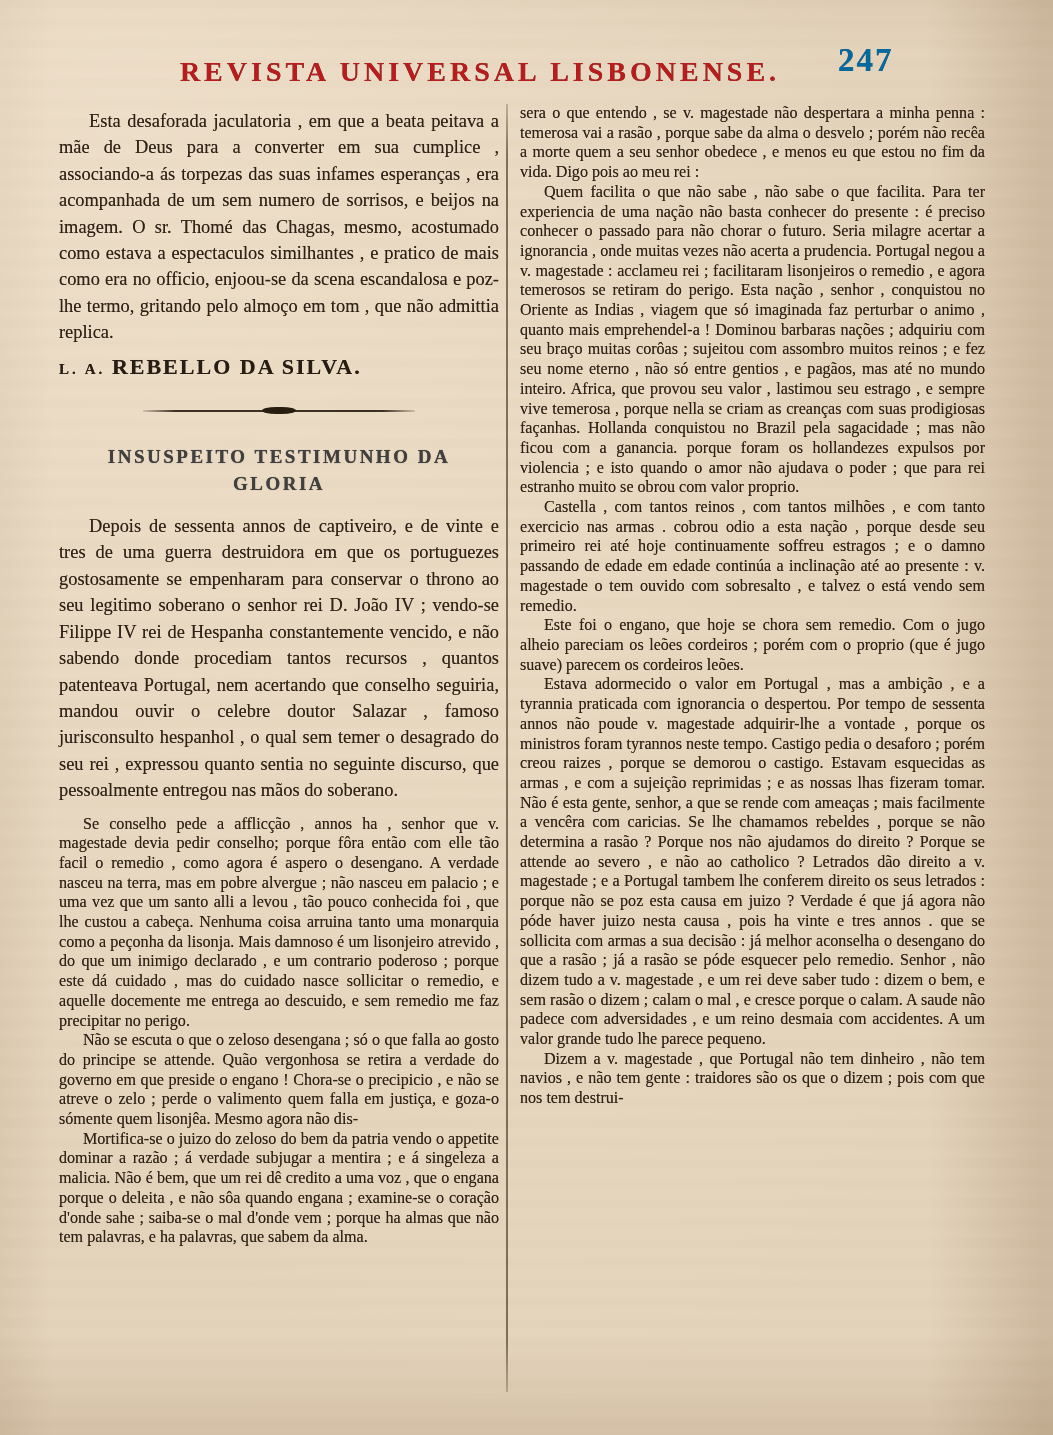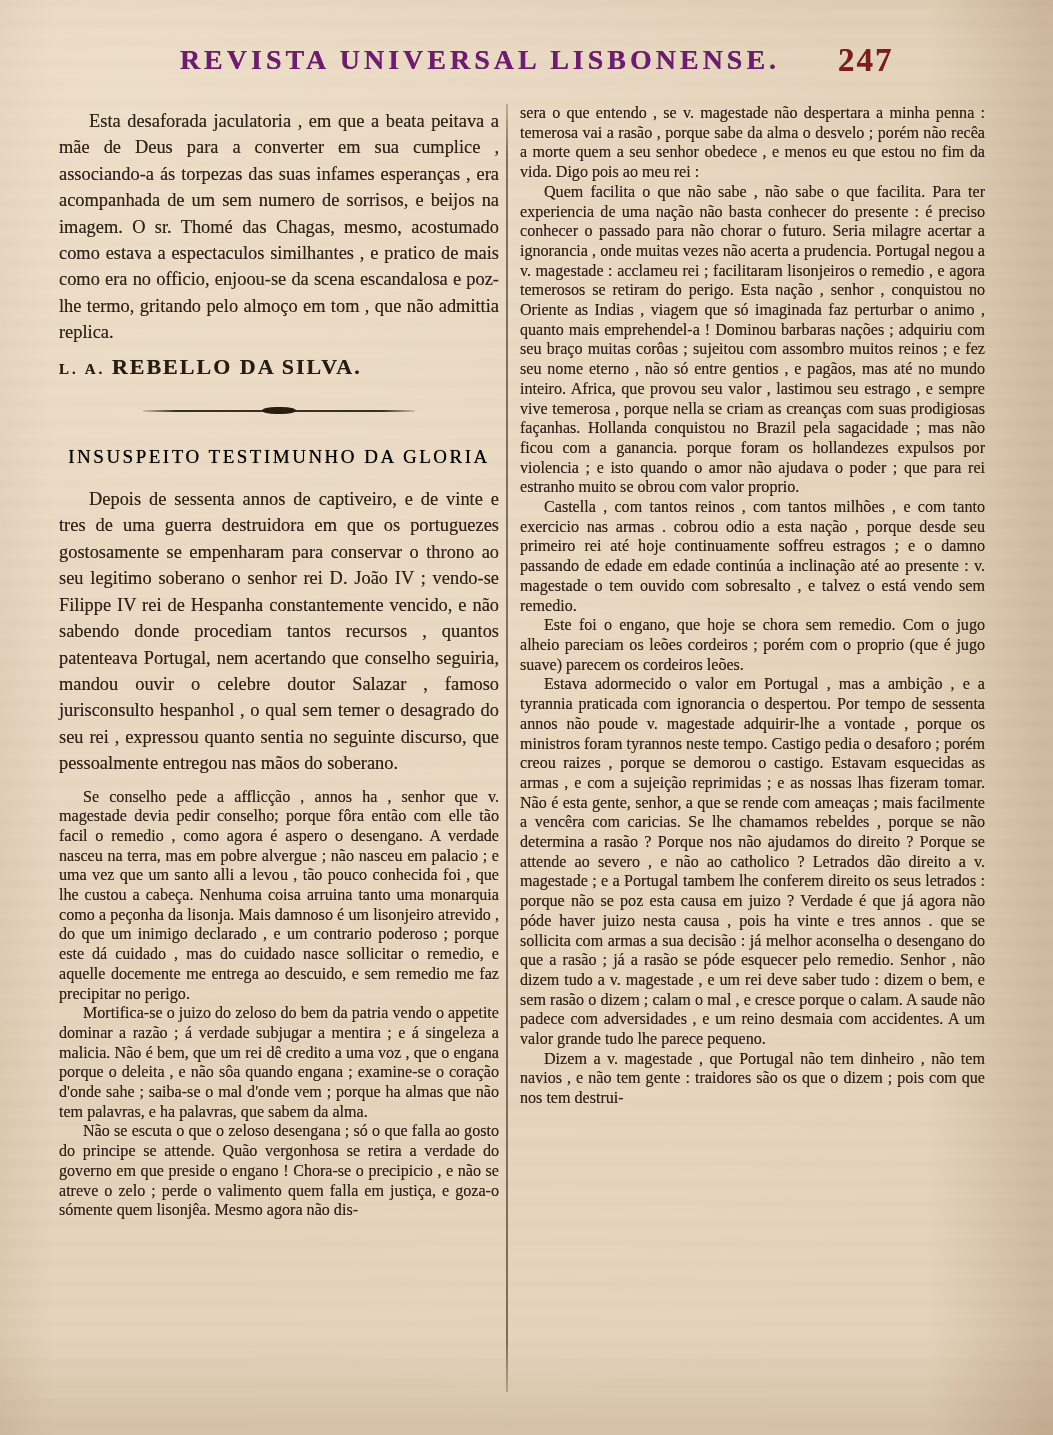--- a/index.html
+++ b/index.html
@@ -17,28 +17,28 @@
   
   .bleed{
     position:absolute;left:0;top:0;right:0;bottom:0;pointer-events:none;
     background-image:
       repeating-linear-gradient(180deg, rgba(110,85,55,0.045) 0px, rgba(110,85,55,0.045) 7px, rgba(110,85,55,0) 7px, rgba(110,85,55,0) 20px);
     opacity:.5;
     filter:blur(2px);
   }
 
   .page-header-title{
-    position:absolute;left:57px;top:44px;width:846px;
+    position:absolute;left:57px;top:56px;width:846px;
     text-align:center;font-weight:bold;font-size:28px;letter-spacing:4px;
-    color:#701a75;text-shadow:0 0 .6px rgba(39,29,18,.75);
+    color:#b91c1c;text-shadow:0 0 .6px rgba(39,29,18,.75);
     white-space:nowrap;
   }
   .page-number{
     position:absolute;left:838px;top:42px;font-size:33px;font-weight:bold;
-    color:#7f1d1d;letter-spacing:2px;text-shadow:0 0 .6px rgba(39,29,18,.7);
+    color:#0369a1;letter-spacing:2px;text-shadow:0 0 .6px rgba(39,29,18,.7);
   }
 
   .column-divider{
     position:absolute;left:506px;top:104px;width:2px;height:1288px;
     background:linear-gradient(180deg, rgba(62,46,28,.25), rgba(62,46,28,.62) 4%, rgba(62,46,28,.62) 96%, rgba(62,46,28,.25));
   }
 
   .col{position:absolute;text-align:justify;}
   .col p{margin:0;text-indent:30px;text-shadow:0 0 .5px rgba(46,33,21,.55);}
   .col-left{left:59px;top:108px;width:440px;}
@@ -68,21 +68,21 @@
   .section-divider .rule{
     position:absolute;left:0;right:0;top:4px;height:1.6px;
     background:linear-gradient(90deg, rgba(40,29,17,.15), rgba(40,29,17,.9) 12%, rgba(40,29,17,.9) 88%, rgba(40,29,17,.15));
   }
   .section-divider .diamond{
     position:absolute;left:50%;top:50%;width:34px;height:7px;margin:-3.5px 0 0 -17px;
     background:#281d11;border-radius:50%/60%;
   }
 
   .section-heading{
-    text-align:center;font-weight:normal;color:#000000;
+    text-align:center;font-weight:bold;color:#404040;
     text-shadow:0 0 .7px rgba(39,29,18,.8);
     font-size:19px;letter-spacing:2.5px;line-height:27px;text-indent:0;
   }
   .section-heading .h-line{display:block;}
 
   .gap-after-heading{height:16px;}
   .gap-small{height:10px;}
 </style>
 </head>
 <body>
@@ -112,22 +112,22 @@
     <span class="h-line">INSUSPEITO TESTIMUNHO DA GLORIA</span>
   </div>
   <div class="gap-after-heading"></div>
 
   <div class="txt-normal">
     <p>Depois de sessenta annos de captiveiro, e de vinte e tres de uma guerra destruidora em que os portuguezes gostosamente se empenharam para conservar o throno ao seu legitimo soberano o senhor rei D. João IV ; vendo-se Filippe IV rei de Hespanha constantemente vencido, e não sabendo donde procediam tantos recursos , quantos patenteava Portugal, nem acertando que conselho seguiria, mandou ouvir o celebre doutor Salazar , famoso jurisconsulto hespanhol , o qual sem temer o desagrado do seu rei , expressou quanto sentia no seguinte discurso, que pessoalmente entregou nas mãos do soberano.</p>
   </div>
   <div class="gap-small"></div>
   <div class="txt-small">
     <p>Se conselho pede a afflicção , annos ha , senhor que v. magestade devia pedir conselho; porque fôra então com elle tão facil o remedio , como agora é aspero o desengano. A verdade nasceu na terra, mas em pobre alvergue ; não nasceu em palacio ; e uma vez que um santo alli a levou , tão pouco conhecida foi , que lhe custou a cabeça. Nenhuma coisa arruina tanto uma monarquia como a peçonha da lisonja. Mais damnoso é um lisonjeiro atrevido , do que um inimigo declarado , e um contrario poderoso ; porque este dá cuidado , mas do cuidado nasce sollicitar o remedio, e aquelle docemente me entrega ao descuido, e sem remedio me faz precipitar no perigo.</p>
+    <p>Não se escuta o que o zeloso desengana ; só o que falla ao gosto do principe se attende. Quão vergonhosa se retira a verdade do governo em que preside o engano ! Chora-se o precipicio , e não se atreve o zelo ; perde o valimento quem falla em justiça, e goza-o sómente quem lisonjêa. Mesmo agora não dis-</p>
     <p>Mortifica-se o juizo do zeloso do bem da patria vendo o appetite dominar a razão ; á verdade subjugar a mentira ; e á singeleza a malicia. Não é bem, que um rei dê credito a uma voz , que o engana porque o deleita , e não sôa quando engana ; examine-se o coração d'onde sahe ; saiba-se o mal d'onde vem ; porque ha almas que não tem palavras, e ha palavras, que sabem da alma.</p>
-    <p>Não se escuta o que o zeloso desengana ; só o que falla ao gosto do principe se attende. Quão vergonhosa se retira a verdade do governo em que preside o engano ! Chora-se o precipicio , e não se atreve o zelo ; perde o valimento quem falla em justiça, e goza-o sómente quem lisonjêa. Mesmo agora não dis-</p>
   </div>
 </div>
 
 <div class="col col-right txt-small">
   <p class="no-indent">sera o que entendo , se v. magestade não despertara a minha penna : temerosa vai a rasão , porque sabe da alma o desvelo ; porém não recêa a morte quem a seu senhor obedece , e menos eu que estou no fim da vida. Digo pois ao meu rei :</p>
   <p>Quem facilita o que não sabe , não sabe o que facilita. Para ter experiencia de uma nação não basta conhecer do presente : é preciso conhecer o passado para não chorar o futuro. Seria milagre acertar a ignorancia , onde muitas vezes não acerta a prudencia. Portugal negou a v. magestade : acclameu rei ; facilitaram lisonjeiros o remedio , e agora temerosos se retiram do perigo. Esta nação , senhor , conquistou no Oriente as Indias , viagem que só imaginada faz perturbar o animo , quanto mais emprehendel-a ! Dominou barbaras nações ; adquiriu com seu braço muitas corôas ; sujeitou com assombro muitos reinos ; e fez seu nome eterno , não só entre gentios , e pagãos, mas até no mundo inteiro. Africa, que provou seu valor , lastimou seu estrago , e sempre vive temerosa , porque nella se criam as creanças com suas prodigiosas façanhas. Hollanda conquistou no Brazil pela sagacidade ; mas não ficou com a ganancia. porque foram os hollandezes expulsos por violencia ; e isto quando o amor não ajudava o poder ; que para rei estranho muito se obrou com valor proprio.</p>
   <p>Castella , com tantos reinos , com tantos milhões , e com tanto exercicio nas armas . cobrou odio a esta nação , porque desde seu primeiro rei até hoje continuamente soffreu estragos ; e o damno passando de edade em edade continúa a inclinação até ao presente : v. magestade o tem ouvido com sobresalto , e talvez o está vendo sem remedio.</p>
   <p>Este foi o engano, que hoje se chora sem remedio. Com o jugo alheio pareciam os leões cordeiros ; porém com o proprio (que é jugo suave) parecem os cordeiros leões.</p>
   <p>Estava adormecido o valor em Portugal , mas a ambição , e a tyrannia praticada com ignorancia o despertou. Por tempo de sessenta annos não poude v. magestade adquirir-lhe a vontade , porque os ministros foram tyrannos neste tempo. Castigo pedia o desaforo ; porém creou raizes , porque se demorou o castigo. Estavam esquecidas as armas , e com a sujeição reprimidas ; e as nossas lhas fizeram tomar. Não é esta gente, senhor, a que se rende com ameaças ; mais facilmente a vencêra com caricias. Se lhe chamamos rebeldes , porque se não determina a rasão ? Porque nos não ajudamos do direito ? Porque se attende ao severo , e não ao catholico ? Letrados dão direito a v. magestade ; e a Portugal tambem lhe conferem direito os seus letrados : porque não se poz esta causa em juizo ? Verdade é que já agora não póde haver juizo nesta causa , pois ha vinte e tres annos . que se sollicita com armas a sua decisão : já melhor aconselha o desengano do que a rasão ; já a rasão se póde esquecer pelo remedio. Senhor , não dizem tudo a v. magestade , e um rei deve saber tudo : dizem o bem, e sem rasão o dizem ; calam o mal , e cresce porque o calam. A saude não padece com adversidades , e um reino desmaia com accidentes. A um valor grande tudo lhe parece pequeno.</p>
   <p>Dizem a v. magestade , que Portugal não tem dinheiro , não tem navios , e não tem gente : traidores são os que o dizem ; pois com que nos tem destrui-</p>

